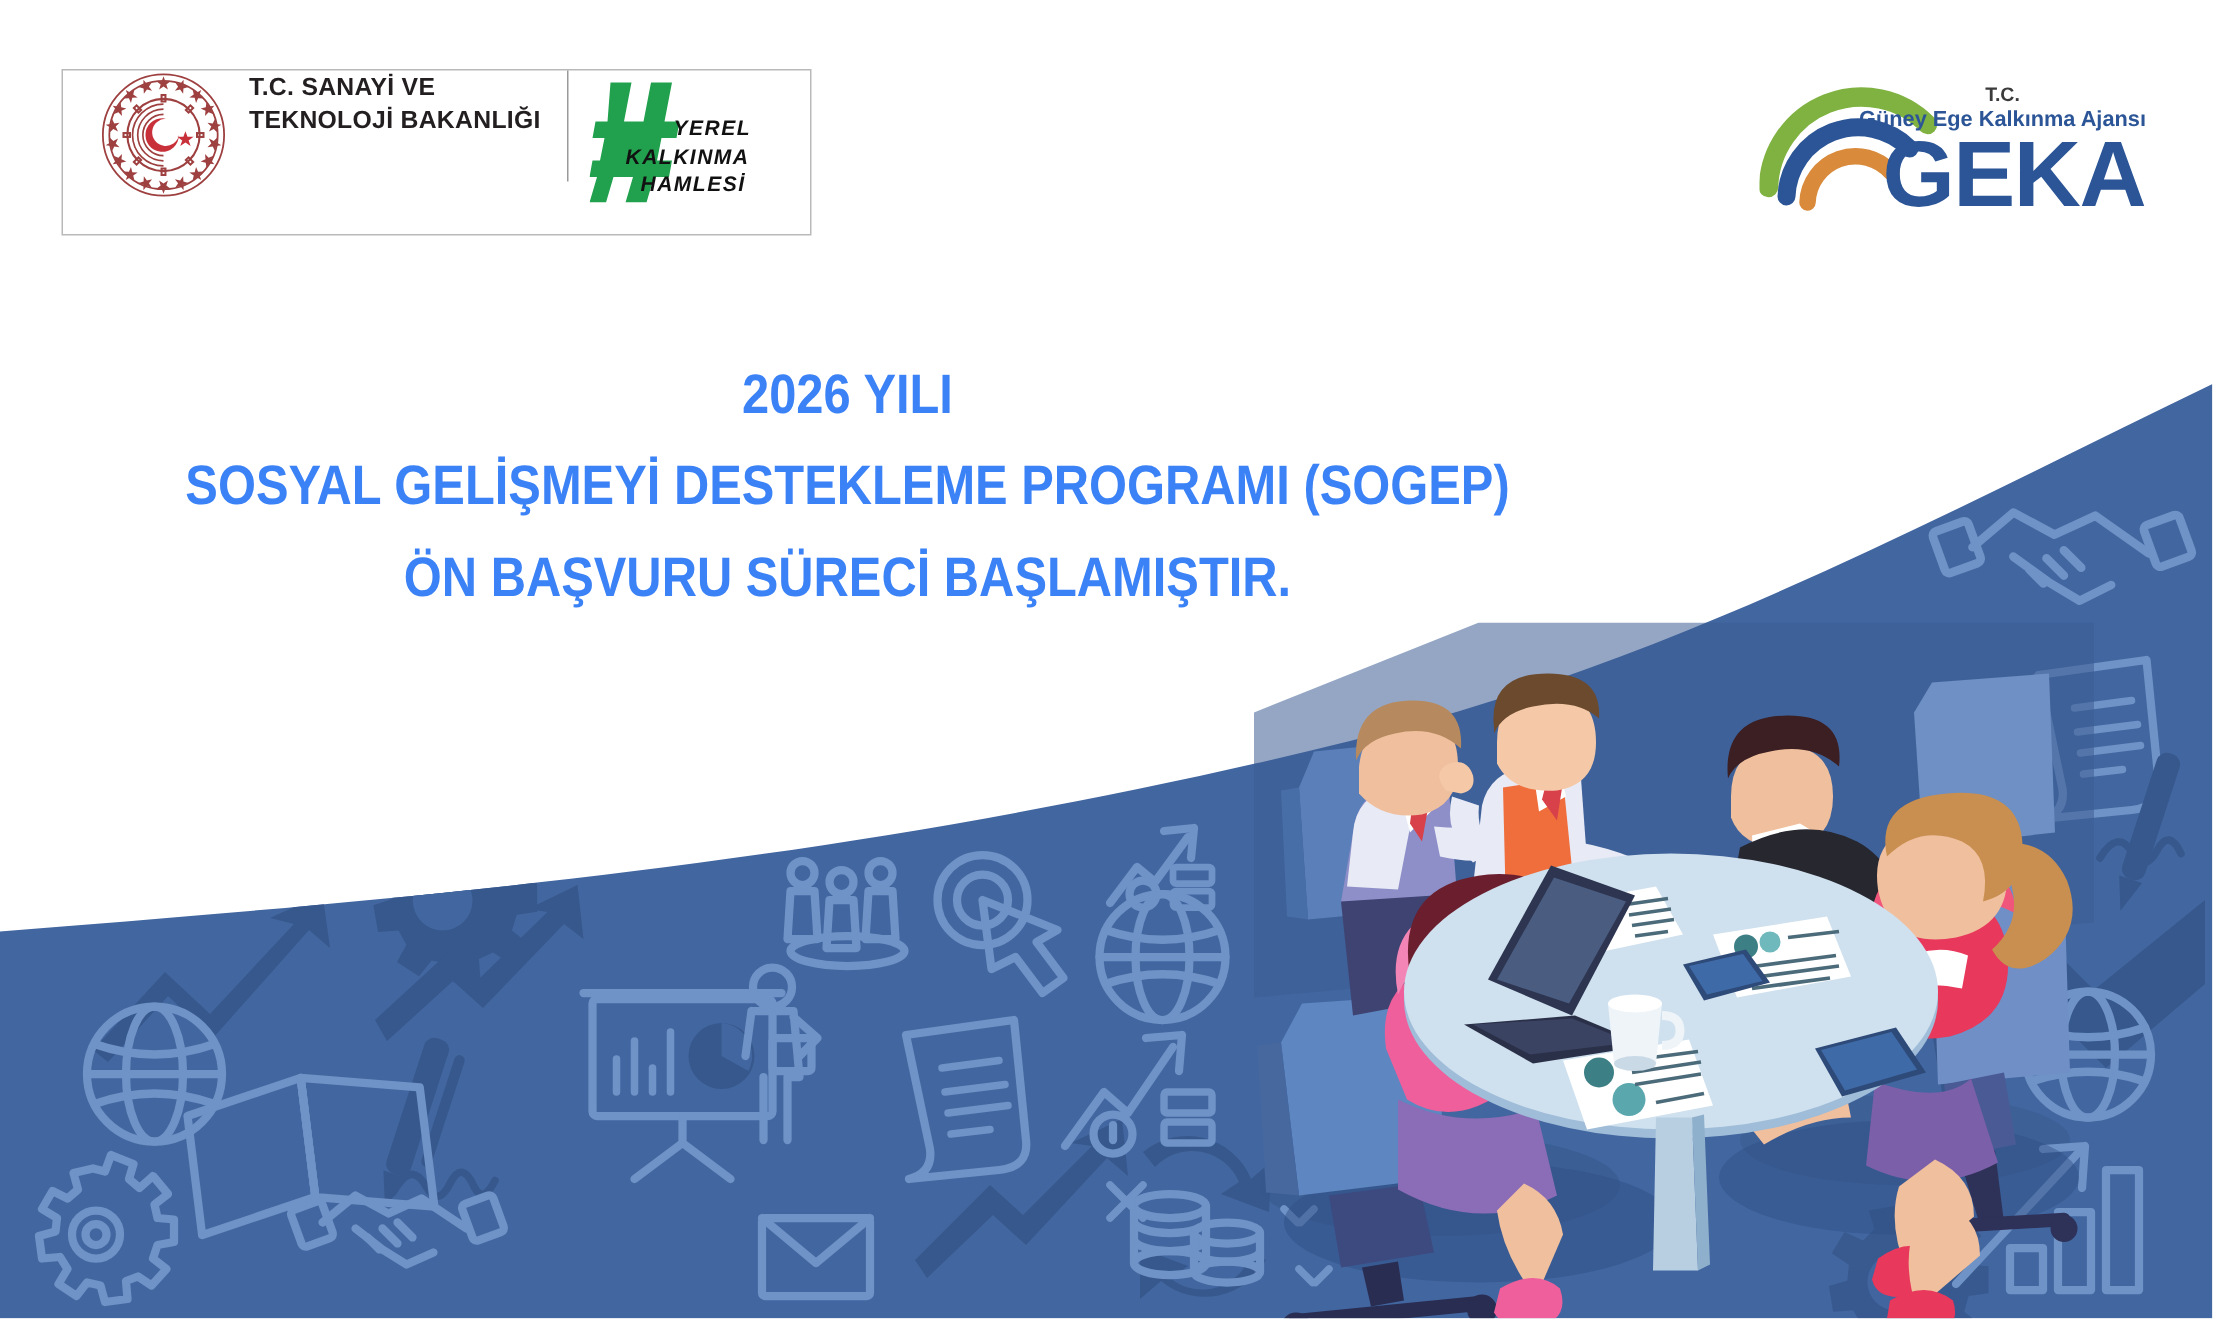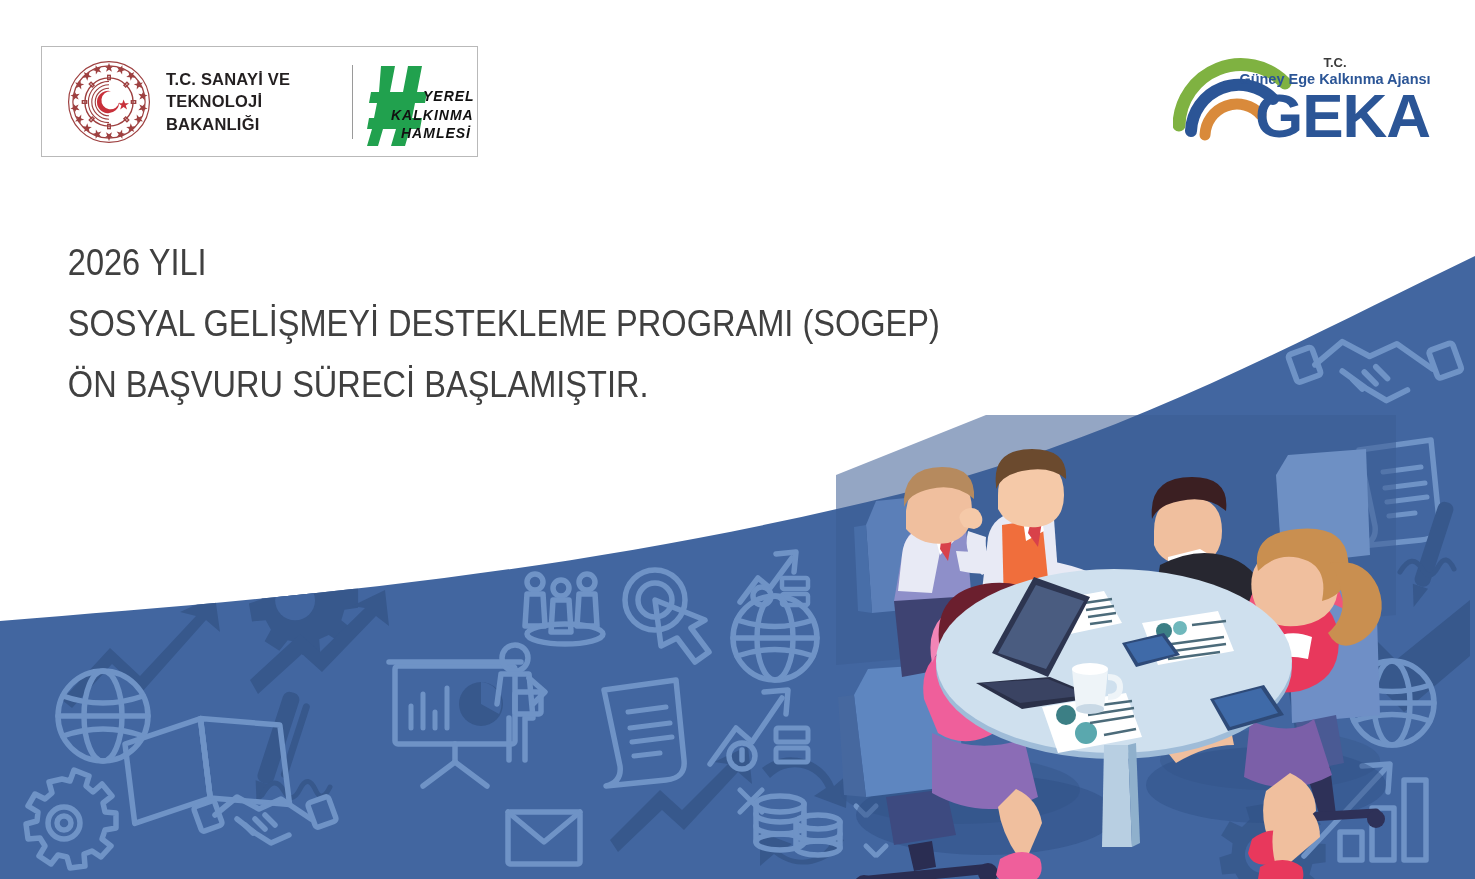--- a/index.html
+++ b/index.html
@@ -11,41 +11,41 @@
     overflow:hidden;
     position:relative;
   }
   .stage{position:absolute;inset:0;width:1475px;height:879px;overflow:hidden;background:#fff;}
 
   
   .bg-layer{position:absolute;inset:0;width:1475px;height:879px;}
 
   
   .logo-ministry{
-    position:absolute;left:41px;top:46px;width:437px;height:111px;
+    position:absolute;left:41px;top:46px;width:500px;height:111px;
     border:1px solid #b9b9b9;background:#fff;
-    display:flex;align-items:center;box-sizing:border-box;
+    display:flex;align-items:flex-start;box-sizing:border-box;
   }
   .lm-seal{width:86px;height:86px;margin-left:24px;flex:0 0 auto;}
   .lm-text{
     margin-left:14px;color:#231f20;font-weight:bold;
     font-size:16.5px;line-height:1.35;letter-spacing:.2px;
     white-space:pre-line;
   }
   .lm-div{width:1px;height:74px;background:#9a9a9a;margin-left:18px;flex:0 0 auto;}
   .lm-hashtag{margin-left:14px;width:110px;height:88px;flex:0 0 auto;}
 
   .logo-geka{position:absolute;right:30px;top:47px;width:272px;height:98px;}
 
   
   .headline{
     position:absolute;left:0;top:244px;width:1130px;
-    text-align:left;color:#404040;
+    text-align:center;color:#3b82f6;
     font-family:"Liberation Sans", sans-serif;
-    font-weight:normal;
+    font-weight:bold;
   }
   .hl-line{
     display:block;
     transform:scaleX(.88);
     transform-origin:center;
     white-space:nowrap;
   }
   .hl1{font-size:37px;line-height:1.0;margin-bottom:24px;}
   .hl2{font-size:37px;line-height:1.0;margin-bottom:24px;}
   .hl3{font-size:37px;line-height:1.0;}

